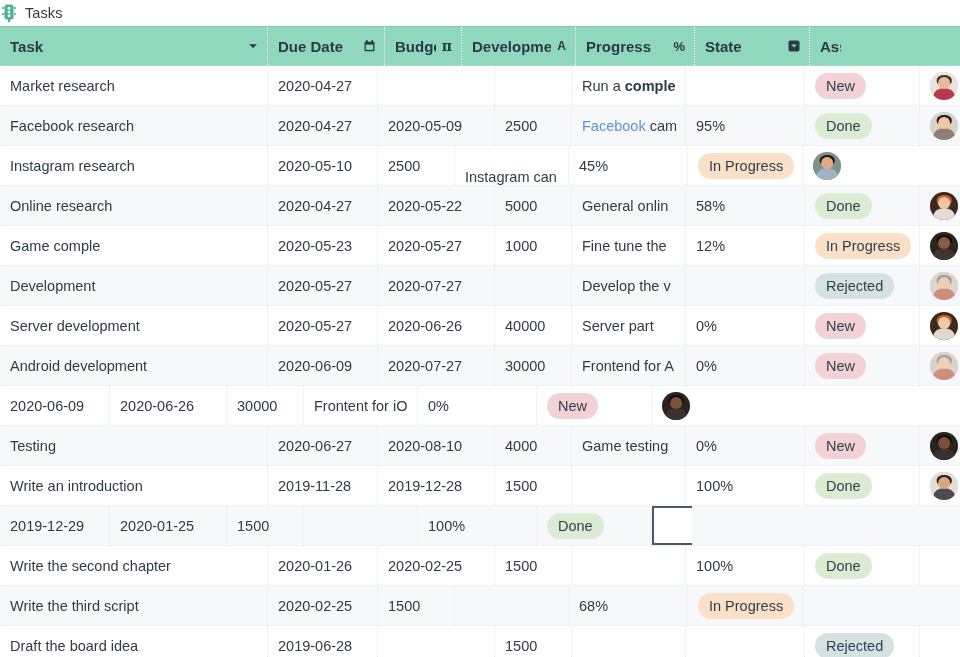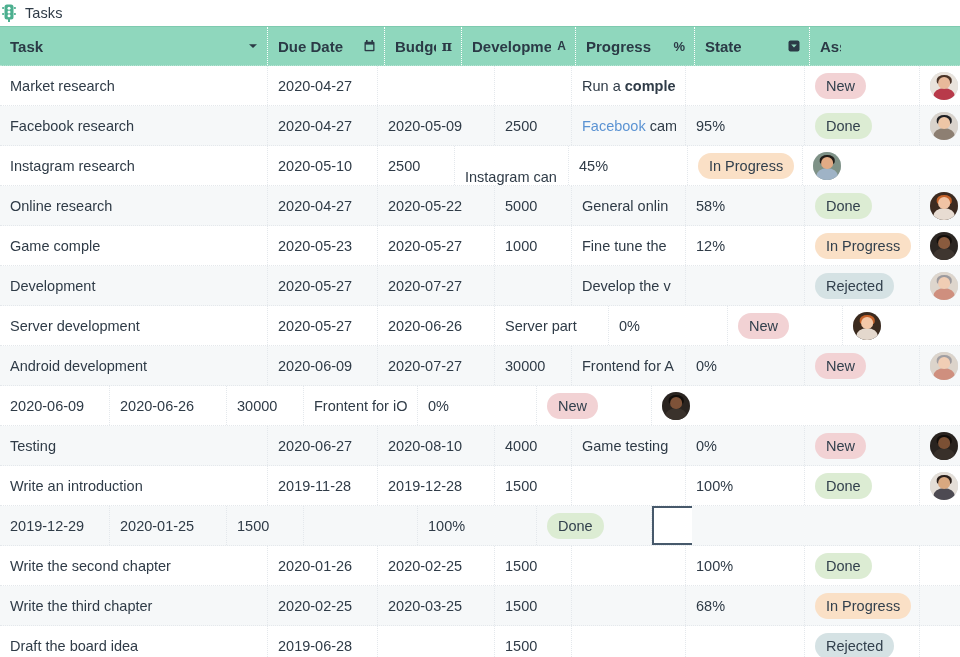--- a/index.html
+++ b/index.html
@@ -373,20 +373,21 @@
               <span class="av-body" style="background:#cf8f7e"></span>
               <span class="av-hair" style="background:#9c9a9e"></span>
               <span class="av-head" style="background:#f0cdb4"></span>
             </div>
           </div>
         </div>
         <div class="row body-row">
           <div class="cell" style="width: 268px; flex: 0 0 268px;">Server development</div>
           <div class="cell" style="width: 110px; flex: 0 0 110px;">2020-05-27</div>
           <div class="cell" style="width: 117px; flex: 0 0 117px;">2020-06-26</div>
+          <div class="cell" style="width: 77px; flex: 0 0 77px;">40000</div>
           <div class="cell desc" style="width: 114px; flex: 0 0 114px;">
             <span class="clip">Server part</span>
           </div>
           <div class="cell" style="width: 119px; flex: 0 0 119px;">0%</div>
           <div class="cell" style="width: 115px; flex: 0 0 115px;">
             <span class="badge new">New</span>
           </div>
           <div class="cell" style="width: 40px; flex: 0 0 40px;">
             <div class="avatar">
               <span class="av-bg" style="background:#3b2a1e"></span>
@@ -500,23 +501,22 @@
           <div class="cell desc" style="width: 114px; flex: 0 0 114px;">
             <span class="clip"></span>
           </div>
           <div class="cell" style="width: 119px; flex: 0 0 119px;">100%</div>
           <div class="cell" style="width: 115px; flex: 0 0 115px;">
             <span class="badge done">Done</span>
           </div>
           <div class="cell" style="width: 40px; flex: 0 0 40px;"></div>
         </div>
         <div class="row body-row alt">
-          <div class="cell" style="width: 268px; flex: 0 0 268px;">Write the third chapter</div>
+          <div class="cell" style="width: 268px; flex: 0 0 268px;">Write the third script</div>
           <div class="cell" style="width: 110px; flex: 0 0 110px;">2020-02-25</div>
-          <div class="cell" style="width: 117px; flex: 0 0 117px;">2020-03-25</div>
           <div class="cell" style="width: 77px; flex: 0 0 77px;">1500</div>
           <div class="cell desc" style="width: 114px; flex: 0 0 114px;">
             <span class="clip"></span>
           </div>
           <div class="cell" style="width: 119px; flex: 0 0 119px;">68%</div>
           <div class="cell" style="width: 115px; flex: 0 0 115px;">
             <span class="badge progress">In Progress</span>
           </div>
           <div class="cell" style="width: 40px; flex: 0 0 40px;"></div>
         </div>

